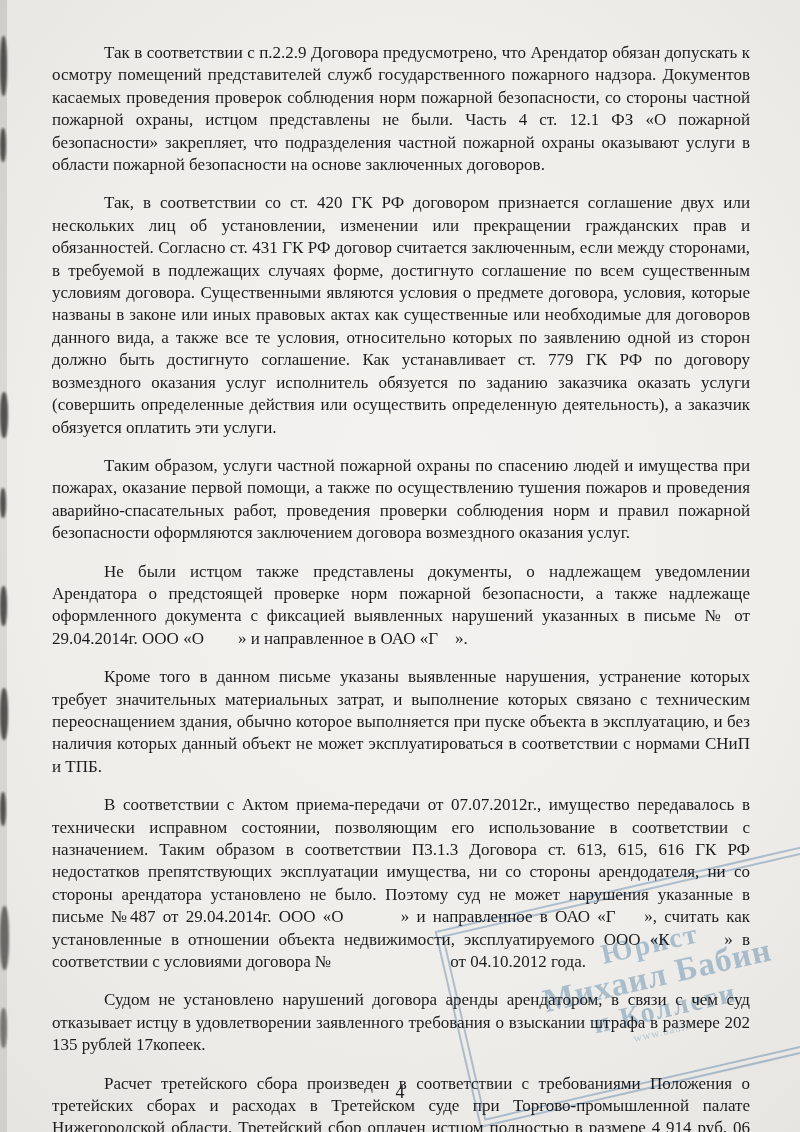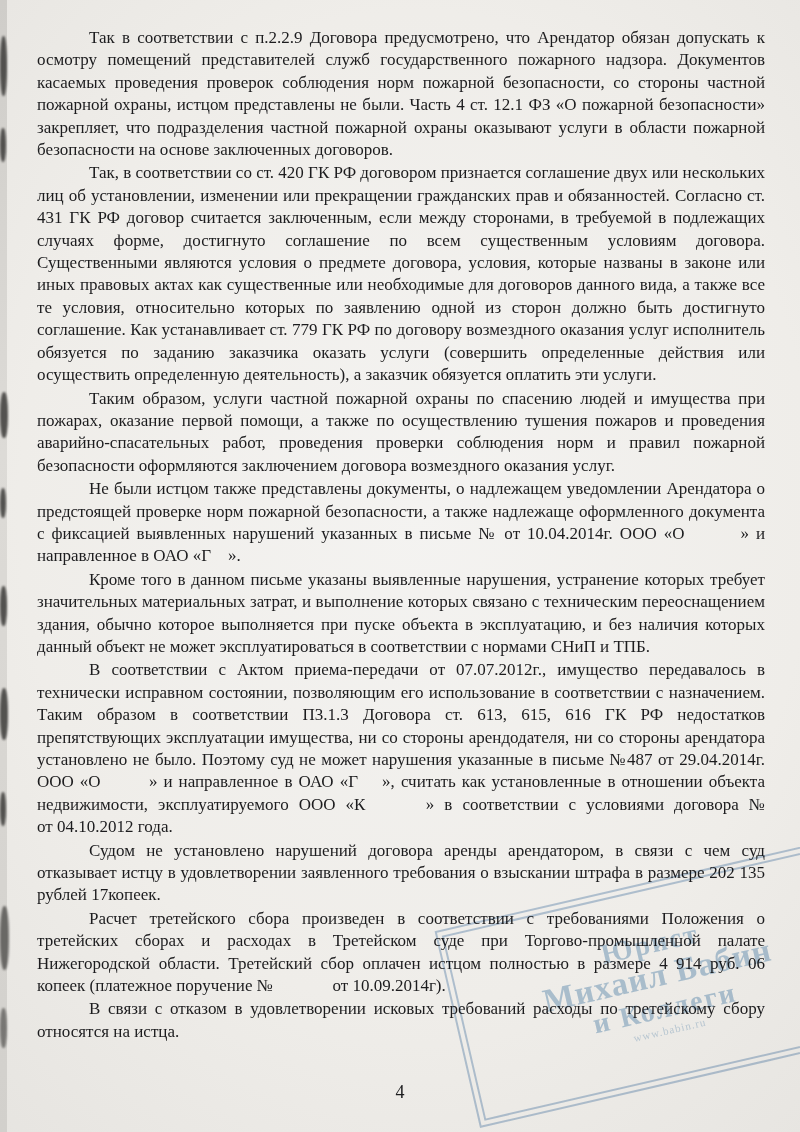--- a/index.html
+++ b/index.html
@@ -30,21 +30,21 @@
   .b8{left:0;top:906px;width:9px;height:64px;opacity:.7;}
   .b9{left:0;top:1008px;width:7px;height:40px;opacity:.6;}
 
   .content{
     position:absolute;left:36px;top:26px;width:730px;
     color:#1c1c1e;
     font-size:17px;line-height:22.4px;
     text-align:justify;
   }
   .content p{
-    margin:1px;
+    margin:16px;
     text-indent:52px;
     white-space:pre-wrap;
   }
   .page-number{
     position:absolute;left:0;right:0;top:1082px;
     text-align:center;color:#1c1c1e;font-size:18px;
   }
 
   
   .stamp{
@@ -81,21 +81,21 @@
   <div class="blob b5"></div>
   <div class="blob b6"></div>
   <div class="blob b7"></div>
   <div class="blob b8"></div>
   <div class="blob b9"></div>
 
   <div class="content">
     <p>Так в соответствии с п.2.2.9 Договора предусмотрено, что Арендатор обязан допускать к осмотру помещений представителей служб государственного пожарного надзора. Документов касаемых проведения проверок соблюдения норм пожарной безопасности, со стороны частной  пожарной охраны, истцом представлены не были. Часть 4 ст. 12.1 ФЗ «О пожарной безопасности» закрепляет, что подразделения частной пожарной охраны оказывают услуги в области пожарной безопасности на основе заключенных договоров.</p>
     <p>Так, в соответствии со ст. 420 ГК РФ договором признается соглашение двух или нескольких лиц об установлении, изменении или прекращении гражданских прав и обязанностей. Согласно ст. 431 ГК РФ договор считается заключенным, если между сторонами, в требуемой в подлежащих случаях форме, достигнуто соглашение по всем существенным условиям договора. Существенными являются условия о предмете договора, условия, которые названы в законе или иных правовых актах как существенные или необходимые для договоров данного вида, а также все те условия, относительно которых по заявлению одной из сторон должно быть достигнуто соглашение. Как устанавливает ст. 779 ГК РФ по договору возмездного оказания услуг исполнитель обязуется по заданию заказчика оказать услуги (совершить определенные действия или осуществить определенную деятельность), а заказчик обязуется оплатить эти услуги.</p>
     <p>Таким образом, услуги частной пожарной охраны по спасению людей и имущества при пожарах, оказание первой помощи, а также по осуществлению тушения пожаров и проведения аварийно-спасательных работ, проведения проверки соблюдения норм и правил пожарной безопасности оформляются заключением договора возмездного оказания услуг.</p>
-    <p>Не были истцом также представлены документы, о надлежащем уведомлении Арендатора о предстоящей проверке норм пожарной безопасности, а также надлежаще оформленного документа с фиксацией выявленных нарушений указанных в письме № от 10.04.2014г. ООО «О        » и направленное в ОАО «Г    ».</p>
+    <p>Не были истцом также представлены документы, о надлежащем уведомлении Арендатора о предстоящей проверке норм пожарной безопасности, а также надлежаще оформленного документа с фиксацией выявленных нарушений указанных в письме № от 29.04.2014г. ООО «О        » и направленное в ОАО «Г    ».</p>
     <p>Кроме того в данном письме указаны выявленные нарушения, устранение которых требует значительных материальных затрат, и выполнение которых связано с техническим переоснащением здания, обычно которое выполняется при пуске объекта в эксплуатацию, и без наличия которых данный объект не может эксплуатироваться в соответствии с нормами СНиП и ТПБ.</p>
     <p>В соответствии с Актом приема-передачи от 07.07.2012г., имущество передавалось в технически исправном состоянии, позволяющим его использование в соответствии с назначением. Таким образом в соответствии П3.1.3 Договора ст. 613, 615, 616 ГК РФ недостатков препятствующих эксплуатации имущества, ни со стороны арендодателя, ни со стороны арендатора установлено не было. Поэтому суд не может нарушения указанные в письме №487 от 29.04.2014г. ООО «О        » и направленное в ОАО «Г    », считать как установленные в отношении объекта недвижимости, эксплуатируемого ООО «К      » в соответствии с условиями договора №                            от 04.10.2012 года.</p>
     <p>Судом не установлено нарушений договора аренды арендатором, в связи с чем суд отказывает истцу в удовлетворении заявленного требования о взыскании штрафа в размере 202 135 рублей 17копеек.</p>
     <p>Расчет третейского сбора произведен в соответствии с требованиями Положения о третейских сборах и расходах в Третейском суде при Торгово-промышленной палате Нижегородской области. Третейский сбор оплачен истцом полностью в размере 4 914 руб. 06 копеек (платежное поручение №              от 10.09.2014г).</p>
     <p>В связи с отказом в удовлетворении исковых требований расходы по третейскому сбору  относятся на истца.</p>
   </div>
 
   <div class="stamp">
     <div class="stamp-inner">
       <div class="stamp-l1">Юрист</div>

